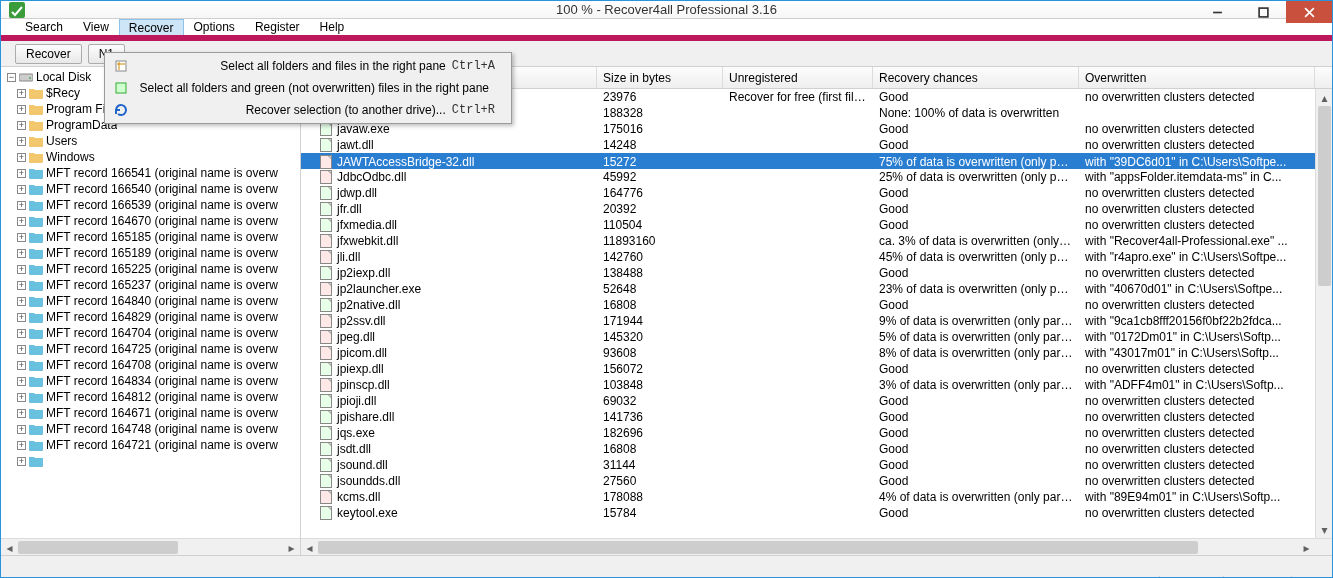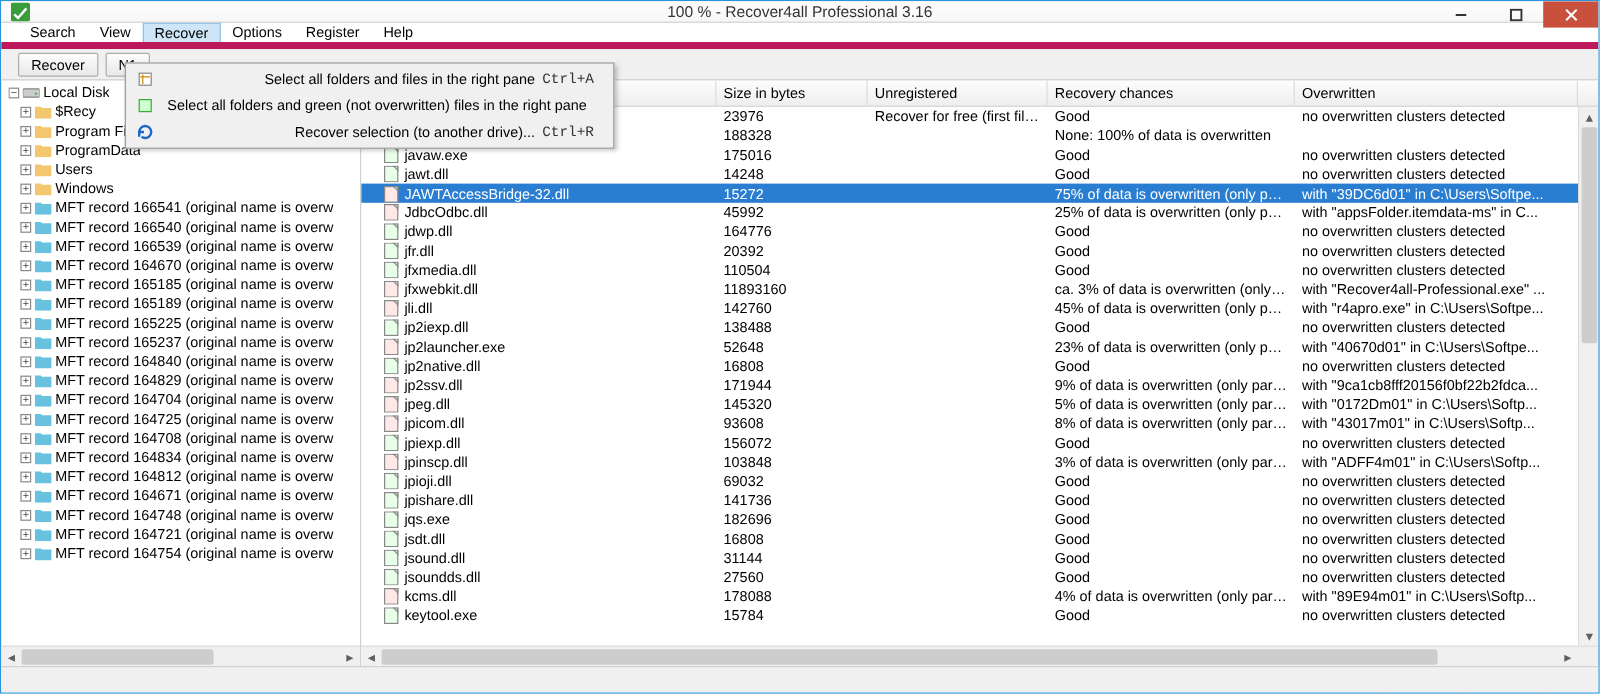--- a/index.html
+++ b/index.html
@@ -453,21 +453,20 @@
           <svg class="mft mft-icon" width="14" height="12" viewBox="0 0 14 12">
             <path d="M0 2h5l1 1h8v8a1 1 0 0 1-1 1H1a1 1 0 0 1-1-1z"></path>
           </svg>
           <span class="label">MFT record 164721 (original name is overw</span>
         </div>
         <div class="tree-row">
           <span class="expander">+</span>
           <svg class="mft mft-icon" width="14" height="12" viewBox="0 0 14 12">
             <path d="M0 2h5l1 1h8v8a1 1 0 0 1-1 1H1a1 1 0 0 1-1-1z"></path>
           </svg>
-          <span class="label">MFT record 164754 (original name is overw</span>
         </div>
       </div>
     <div class="hscroll">
       <div class="arrow" style="left:0">◂</div>
       <div class="thumb" style="left:17px; width:160px"></div>
       <div class="arrow" style="right:0">▸</div>
     </div>
   </div>
 
   <div class="listview">

